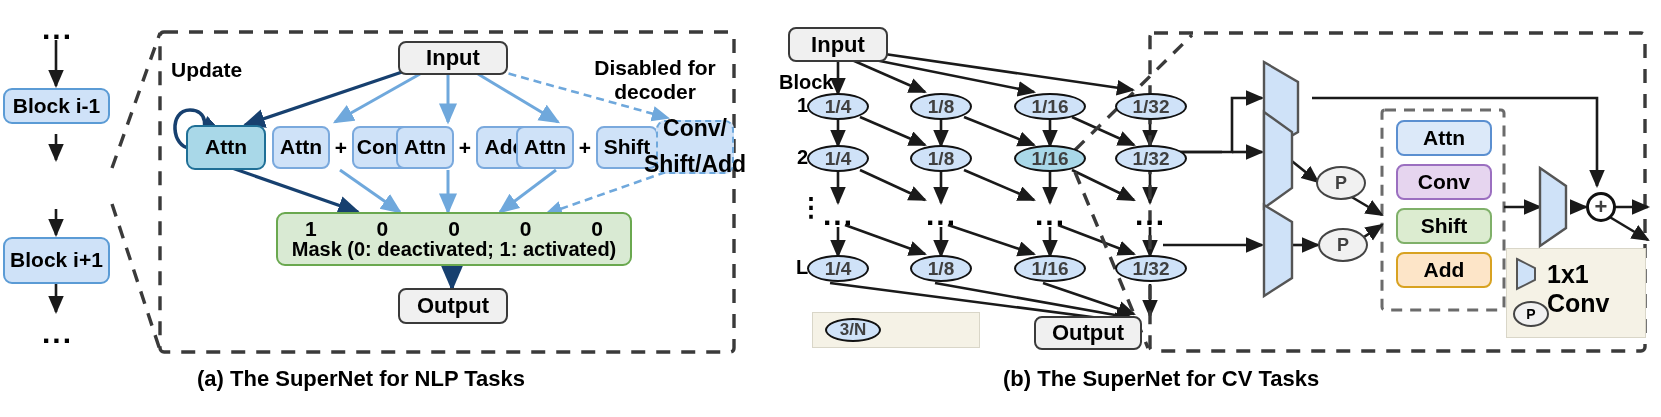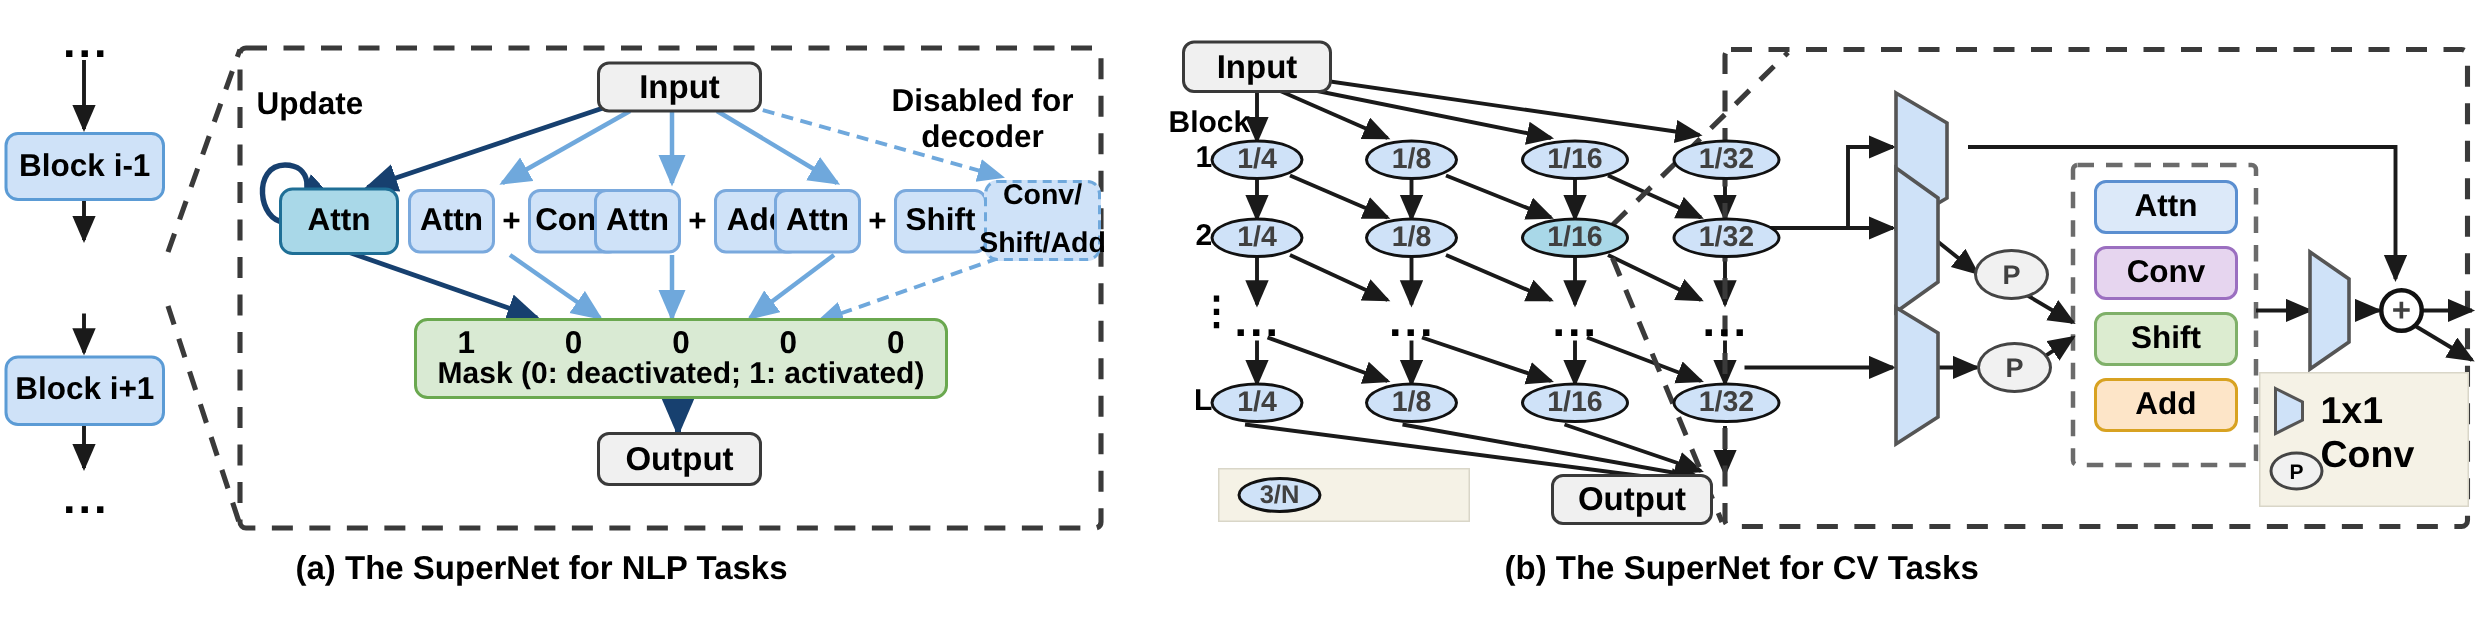--- a/index.html
+++ b/index.html
@@ -17,21 +17,21 @@
   }
   .blk{background:#cfe2f8;border:2.5px solid #5b9bd5;font-size:21px;border-radius:9px;}
   .blk-hi{background:#a9d8e8;border:2.5px solid #2277a0;font-size:21px;border-radius:9px;}
   .io{background:#f0f0f0;border:2.5px solid #3a3a3a;font-size:22px;border-radius:8px;}
   .attn-main{background:#a9d8e8;border:2.5px solid #1f6f96;font-size:21px;border-radius:9px;}
   .op{background:#cfe2f8;border:2px solid #7aa9dd;font-size:21px;border-radius:8px;}
   .plus-lbl{position:absolute;font-weight:bold;font-size:21px;display:flex;align-items:center;justify-content:center;}
   .mask{background:#d9ead3;border:2px solid #6aa84f;border-radius:9px;}
   .disabled-box{
     background:#cfe2f8;border:2.5px dashed #6fa8dc;border-radius:9px;
-    font-size:19px;font-weight:bold;line-height:1.03;gap:12px;
+    font-size:23px;font-weight:bold;line-height:1.03;gap:12px;
   }
   .plain{position:absolute;font-weight:bold;color:#000;}
 
   
   .ell{
     position:absolute;box-sizing:border-box;
     background:#cfe2f8;border:2.5px solid #111;border-radius:50%;
     display:flex;align-items:center;justify-content:center;
     font-weight:bold;font-size:19px;color:#404040;
   }
@@ -204,21 +204,21 @@
 
     <g fill="#cfe2f8" stroke="#555" stroke-width="2.4">
       <polygon points="1264,62 1298,82 1298,132 1264,152"></polygon>
       <polygon points="1264,112 1292,132 1292,188 1264,208"></polygon>
       <polygon points="1264,205 1292,222 1292,278 1264,296"></polygon>
       <polygon points="1540,168 1566,186 1566,228 1540,246"></polygon>
     </g>
   </svg>
 
   <div class="dots" style="left:42px;top:14px;">...</div>
-  <div class="node blk" style="left:3px;top:88px;width:107px;height:46px;">Block i-1</div>
+  <div class="node blk" style="left:3px;top:88px;width:107px;height:36px;">Block i-1</div>
   <div class="node blk" style="left:3px;top:237px;width:107px;height:47px;">Block i+1</div>
   <div class="dots" style="left:42px;top:318px;">...</div>
 
   <div class="node io" style="left:398px;top:41px;width:110px;height:34px;">Input</div>
 
   <div class="plain" style="left:171px;top:58px;font-size:21px;">Update</div>
 
   <div class="plain" style="left:580px;top:56px;font-size:21px;line-height:1.15;text-align:center;width:150px;">
     <span>Disabled for decoder</span>
   </div>

